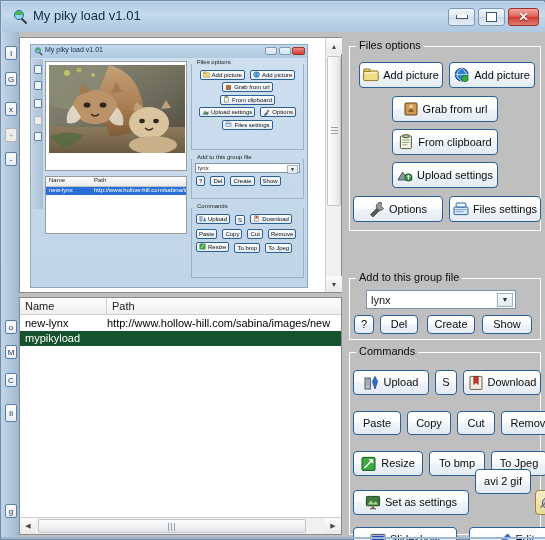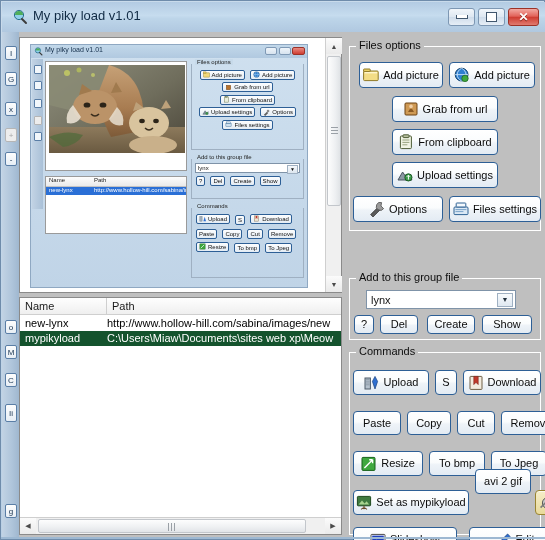--- a/index.html
+++ b/index.html
@@ -477,21 +477,20 @@
         <div class="col" style="left:0;width:87px">Name</div>
         <div class="col" style="left:87px;width:236px;border-right:none">Path</div>
       </div>
 
       <div class="lrow" style="top:18px">
         <span class="c-name">new-lynx</span>
         <span class="c-path">http://www.hollow-hill.com/sabina/images/new</span>
       </div>
       <div class="lrow sel" style="top:33px">
         <span class="c-name">mypikyload</span>
-        <span class="c-path">C:\Users\Miaw\Documents\sites web xp\Meow</span>
       </div>
 
       <div class="hsb">
         <div class="sb-arrow l">◀</div>
         <div class="thumb">
           <span class="grip-h">
               <i></i>
               <i></i>
               <i></i>
             </span>
@@ -639,21 +638,21 @@
       <div class="btn" style="left:146px;top:419px;width:56px;height:25px">
         <span class="lbl">To Jpeg</span>
       </div>
 
       <div class="btn" style="left:8px;top:458px;width:116px;height:25px">
         <svg class="ic" viewBox="0 0 16 16">
           <rect x="1.4" y="1.4" width="13.2" height="9.4" rx=".8" fill="#3f7a3f" stroke="#1e4a1e"></rect>
           <path d="M2.6 9.4 l3.4 -4 l2.6 3 l2 -2.2 l2.6 3.2 z" fill="#a8d38f"></path>
           <path d="M8 10.8 v3.4 M5 14.4 l3 -2 l3 2" stroke="#6b4a2a" stroke-width="1.1" fill="none"></path>
         </svg>
-        <span class="lbl">Set as mypikyload</span>
+        <span class="lbl">Set as settings</span>
       </div>
       <div class="btn" style="left:130px;top:437px;width:56px;height:25px">
         <span class="lbl">avi 2 gif</span>
       </div>
       <div class="btn" style="left:190px;top:458px;width:24px;height:25px;border-color:#9a8430;background:linear-gradient(180deg,#f6eec9,#e8d99a)">
         <svg class="ic" viewBox="0 0 16 16">
           <circle cx="9" cy="8" r="5.6" fill="#c9c9c9" stroke="#5c5c5c"></circle>
           <circle cx="9" cy="8" r="1.6" fill="#6f6f6f"></circle>
           <path d="M1.6 12.6 L7 7.2" stroke="#7a7a7a" stroke-width="1.6"></path>
         </svg>

